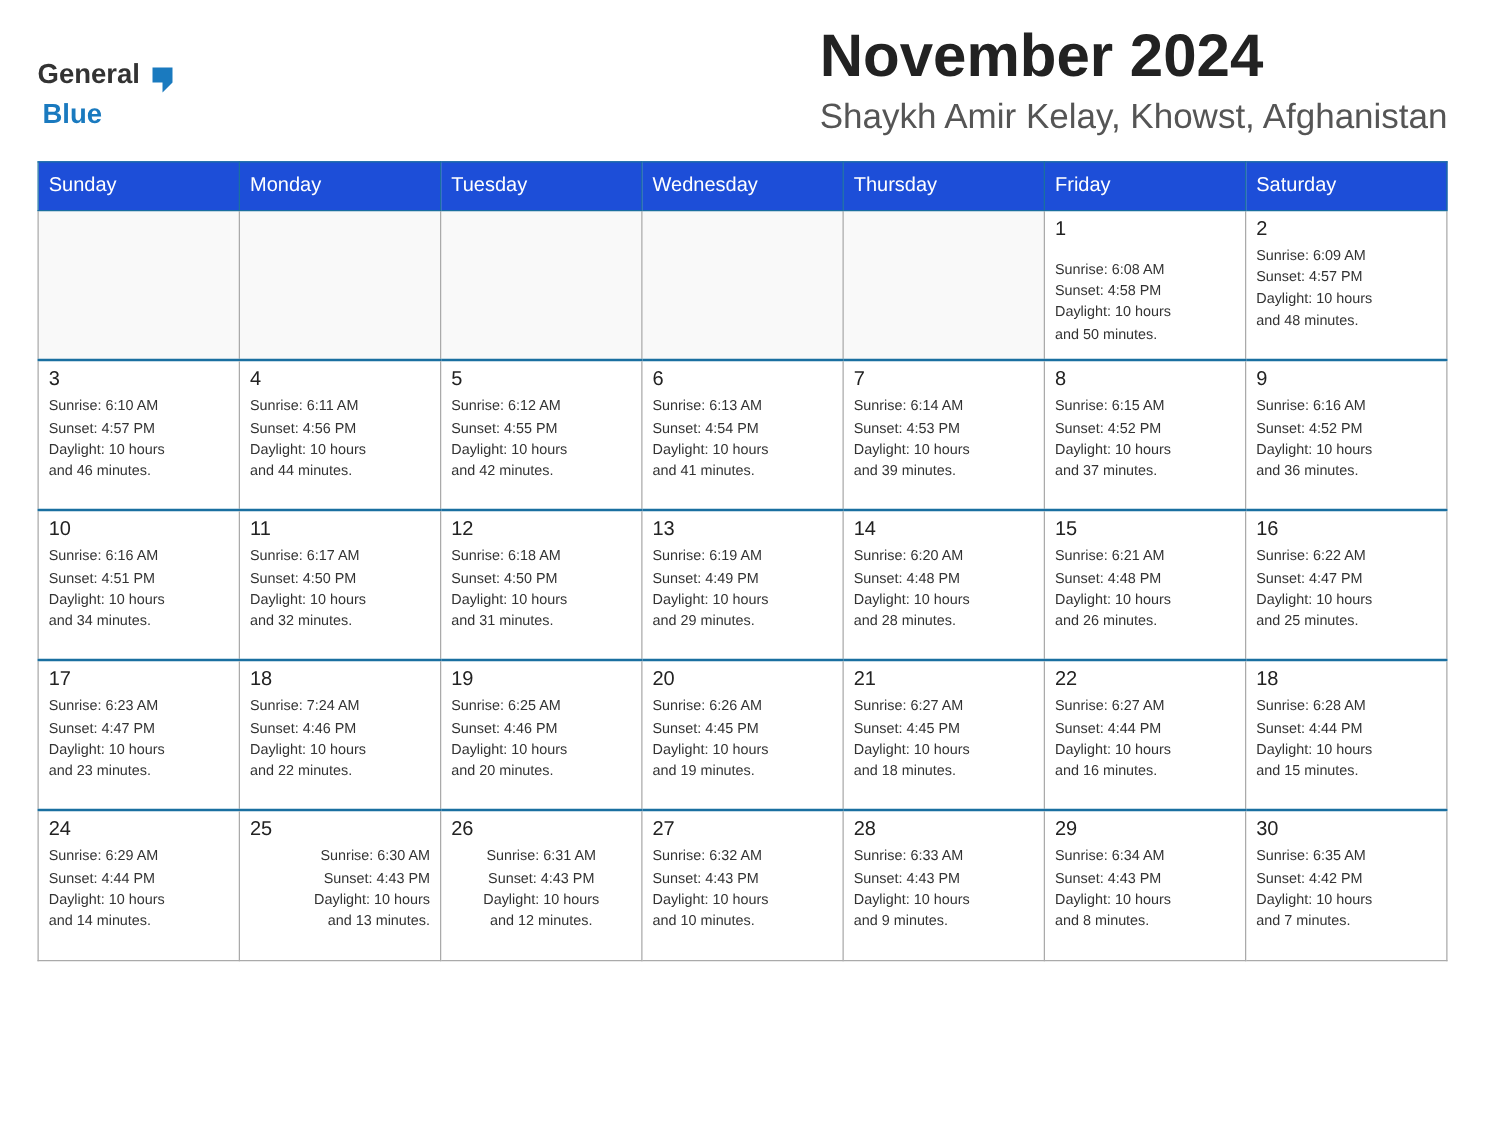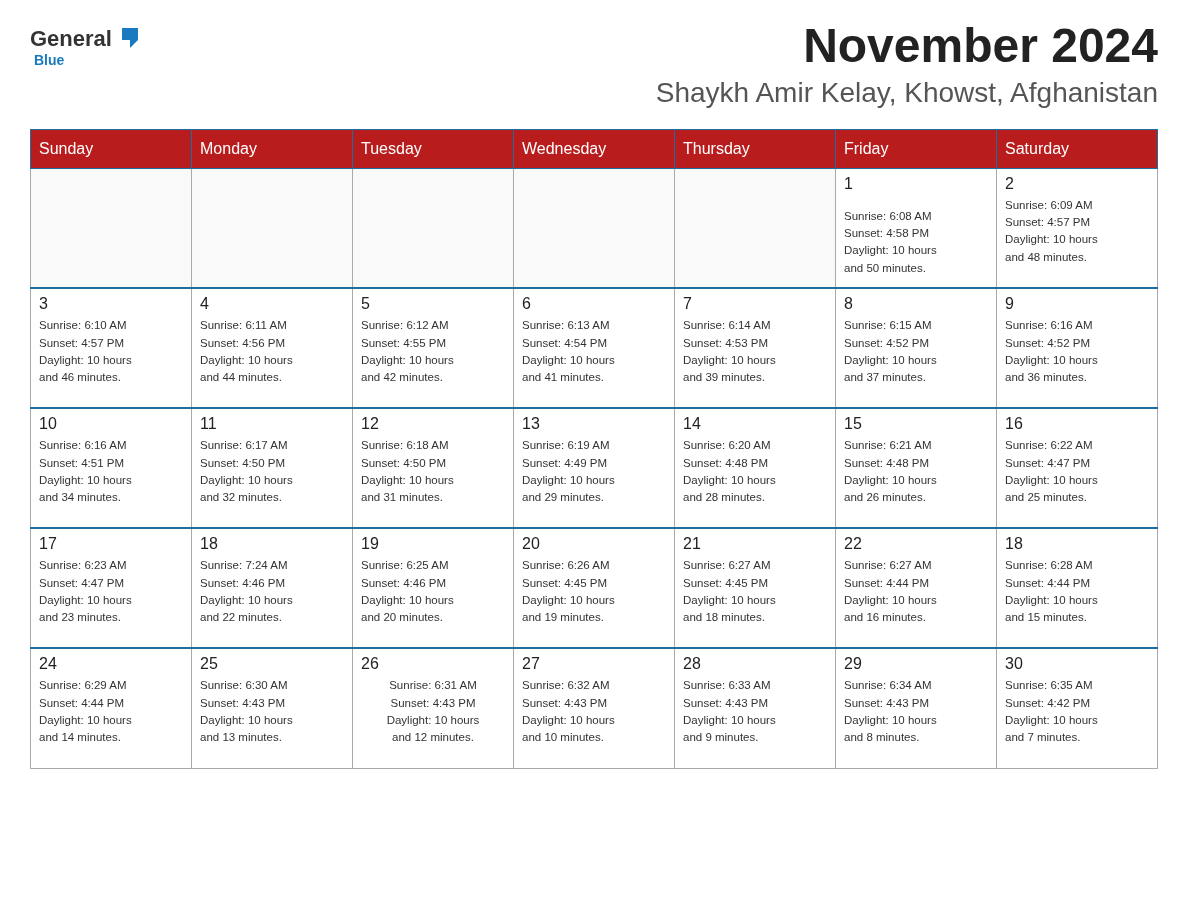--- a/index.html
+++ b/index.html
@@ -16,64 +16,64 @@
       justify-content: space-between;
       align-items: flex-start;
       margin-bottom: 20px;
     }
     .logo-text-general {
       font-size: 22px;
       font-weight: bold;
       color: #333;
     }
     .logo-text-blue {
-      font-size: 14px;
+      font-size: 22px;
       font-weight: bold;
       color: #1a7abf;
     }
     .logo-icon {
       width: 32px;
       height: 32px;
       margin-left: 2px;
     }
     .logo-wrapper {
       display: flex;
       flex-direction: column;
       align-items: flex-start;
     }
     .logo-line1 {
       display: flex;
-      align-items: flex-end;
+      align-items: flex-start;
+      margin-top: 26px;
     }
     .logo-line2 {
       display: flex;
       align-items: center;
       padding-left: 4px;
     }
     .title-section {
-      text-align: right;
     }
     .month-title {
       font-size: 48px;
       font-weight: bold;
       color: #222;
       line-height: 1.1;
     }
     .subtitle {
       font-size: 28px;
       color: #555;
       margin-top: 4px;
     }
     .calendar {
       width: 100%;
       border-collapse: collapse;
       border: 1px solid #aaa;
     }
     .calendar th {
-      background-color: #b91c1c;
+      background-color: #1d4ed8;
       color: #fff;
       padding: 10px 8px;
       text-align: left;
       font-size: 16px;
       font-weight: normal;
       border: 1px solid #1a6fa0;
     }
     .calendar td {
       width: 14.28%;
       vertical-align: top;
@@ -312,21 +312,21 @@
       <tr class="row-separator">
         <td>
           <div class="day-number">24</div>
           <div class="day-info" style="white-space: pre-line;">Sunrise: 6:29 AM
 Sunset: 4:44 PM
 Daylight: 10 hours
 and 14 minutes.</div>
         </td>
         <td>
           <div class="day-number">25</div>
-          <div class="day-info" style="white-space: pre-line;">Sunrise: 6:30 AM
+          <div class="day-info" style="white-space: pre-line; text-align: right;">Sunrise: 6:30 AM
 Sunset: 4:43 PM
 Daylight: 10 hours
 and 13 minutes.</div>
         </td>
         <td>
           <div class="day-number">26</div>
           <div class="day-info" style="white-space: pre-line; text-align: center;">Sunrise: 6:31 AM
 Sunset: 4:43 PM
 Daylight: 10 hours
 and 12 minutes.</div>

